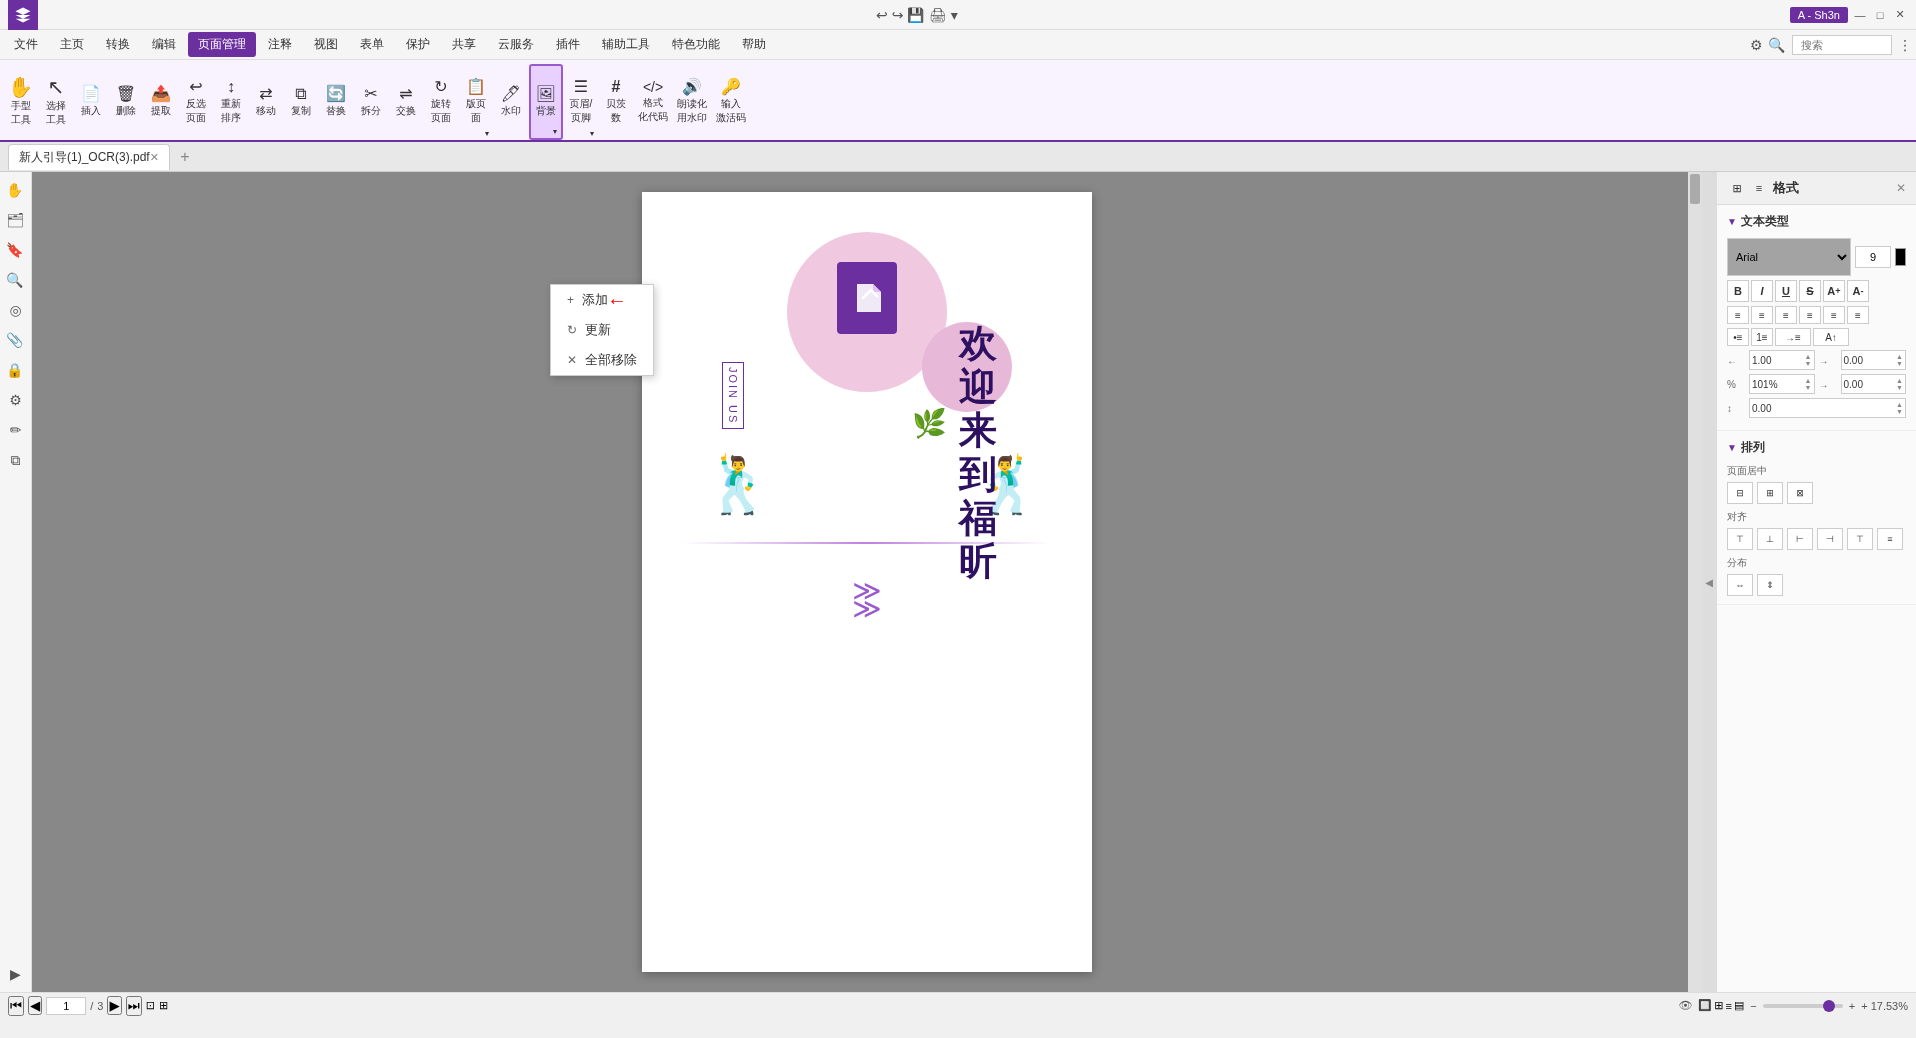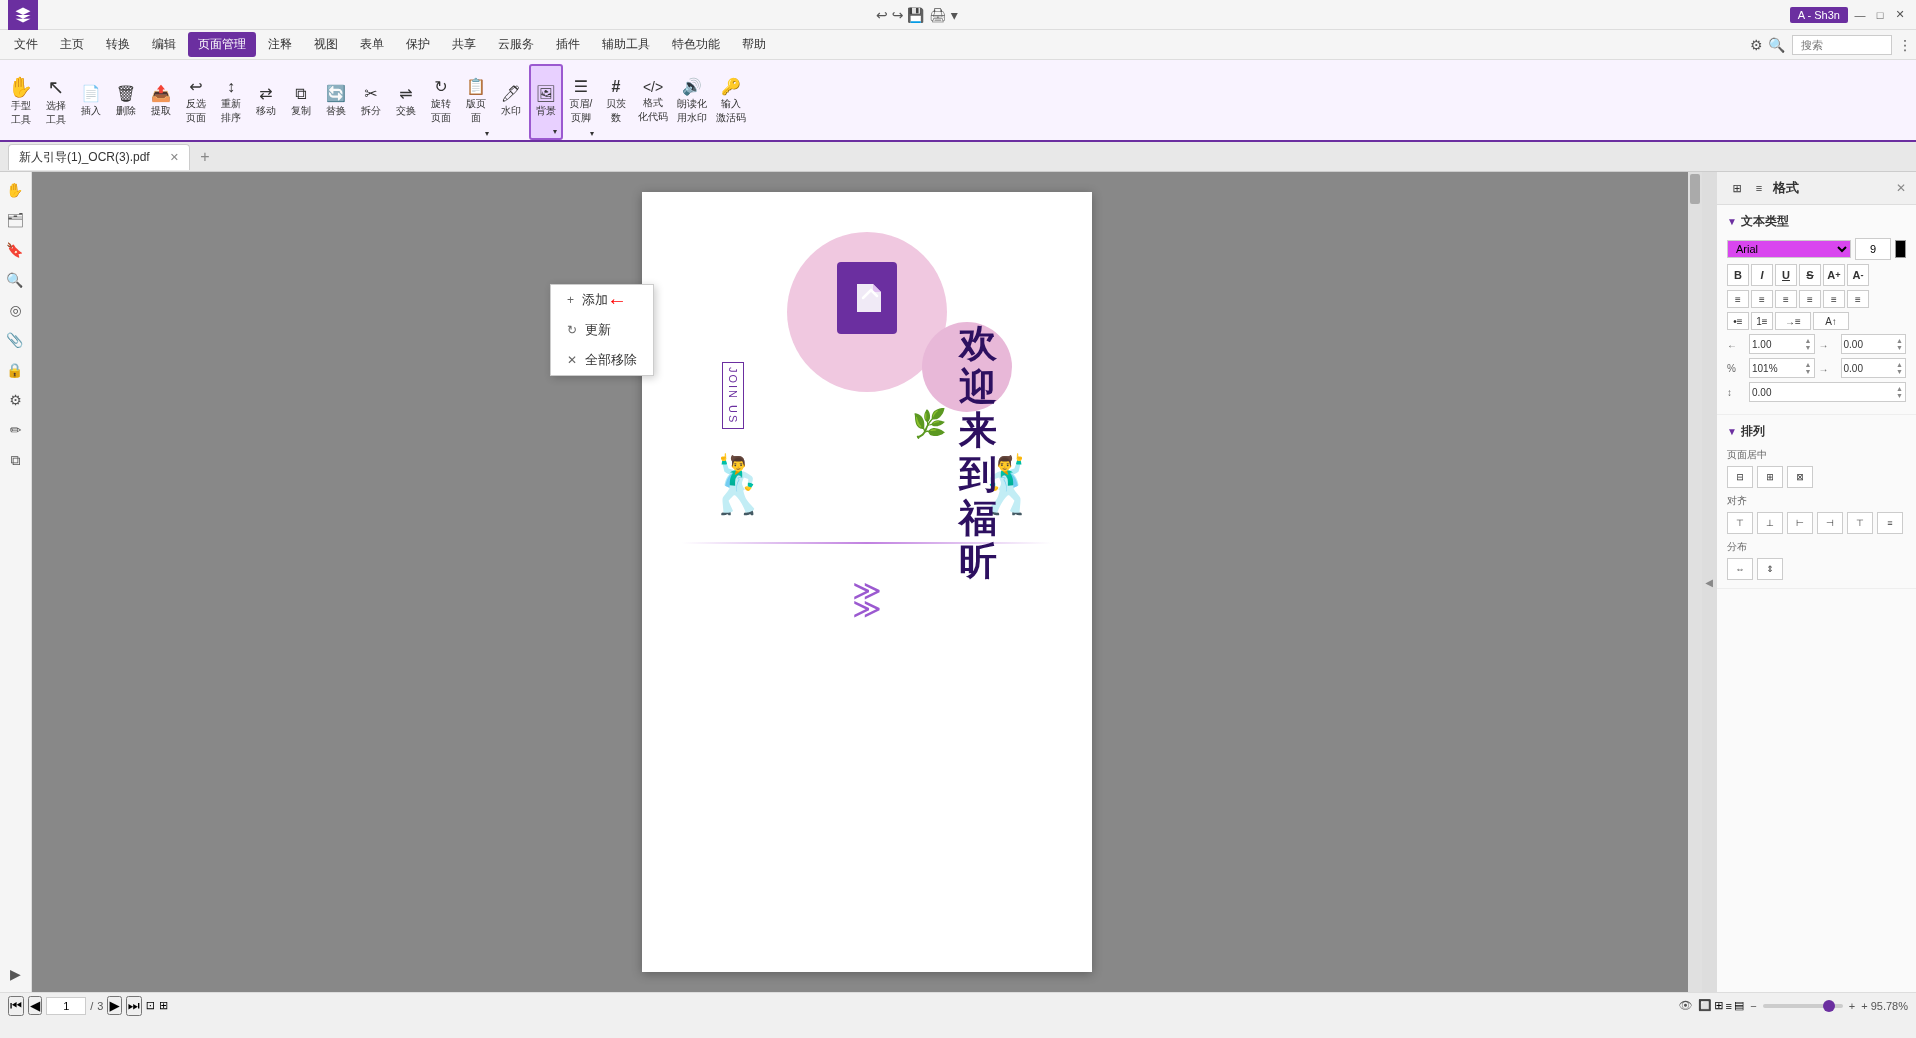--- a/index.html
+++ b/index.html
@@ -75,21 +75,21 @@
       background: #e8e8e8;
       display: flex;
       align-items: center;
       padding: 0 8px;
       border-bottom: 1px solid #ccc;
       gap: 4px;
     }
     .tab {
       display: flex;
       align-items: center;
-      gap: 20px;
+      gap: 0;
       padding: 4px 10px;
       background: white;
       border: 1px solid #ccc;
       border-bottom: none;
       font-size: 12px;
       cursor: pointer;
       border-radius: 4px 4px 0 0;
     }
     .tab .close-btn { color: #888; font-size: 11px; cursor: pointer; }
     .tab-add { width: 22px; height: 22px; display: flex; align-items: center; justify-content: center; cursor: pointer; color: #888; font-size: 16px; }
@@ -277,23 +277,23 @@
       font-weight: bold;
       font-size: 12px;
       margin-bottom: 8px;
     }
     .right-panel-section .section-title-bar .indicator { color: #6b2fa0; font-size: 10px; }
 
     
     .font-row { display: flex; gap: 4px; align-items: center; margin-bottom: 4px; }
     .font-select {
       flex: 1;
-      height: 18px;
+      height: 38px;
       border: 1px solid #ccc;
-      background: #d946ef;
+      background: #a3a3a3;
       font-size: 11px;
       padding: 0 4px;
     }
     .font-size-input {
       width: 36px;
       height: 22px;
       border: 1px solid #ccc;
       text-align: center;
       font-size: 11px;
     }
@@ -831,15 +831,15 @@
       <button style="border:none;background:none;cursor:pointer;font-size:11px;">🔲</button>
       <button style="border:none;background:none;cursor:pointer;font-size:11px;">⊞</button>
       <button style="border:none;background:none;cursor:pointer;font-size:11px;">≡</button>
       <button style="border:none;background:none;cursor:pointer;font-size:11px;">▤</button>
     </span>
     <span style="cursor:pointer;">−</span>
     <div class="zoom-slider">
       <div class="zoom-slider-thumb"></div>
     </div>
     <span style="cursor:pointer;">+</span>
-    <span>+ 95.78%</span>
+    <span>+ 17.53%</span>
   </div>
 </div>
 
 </body></html>

